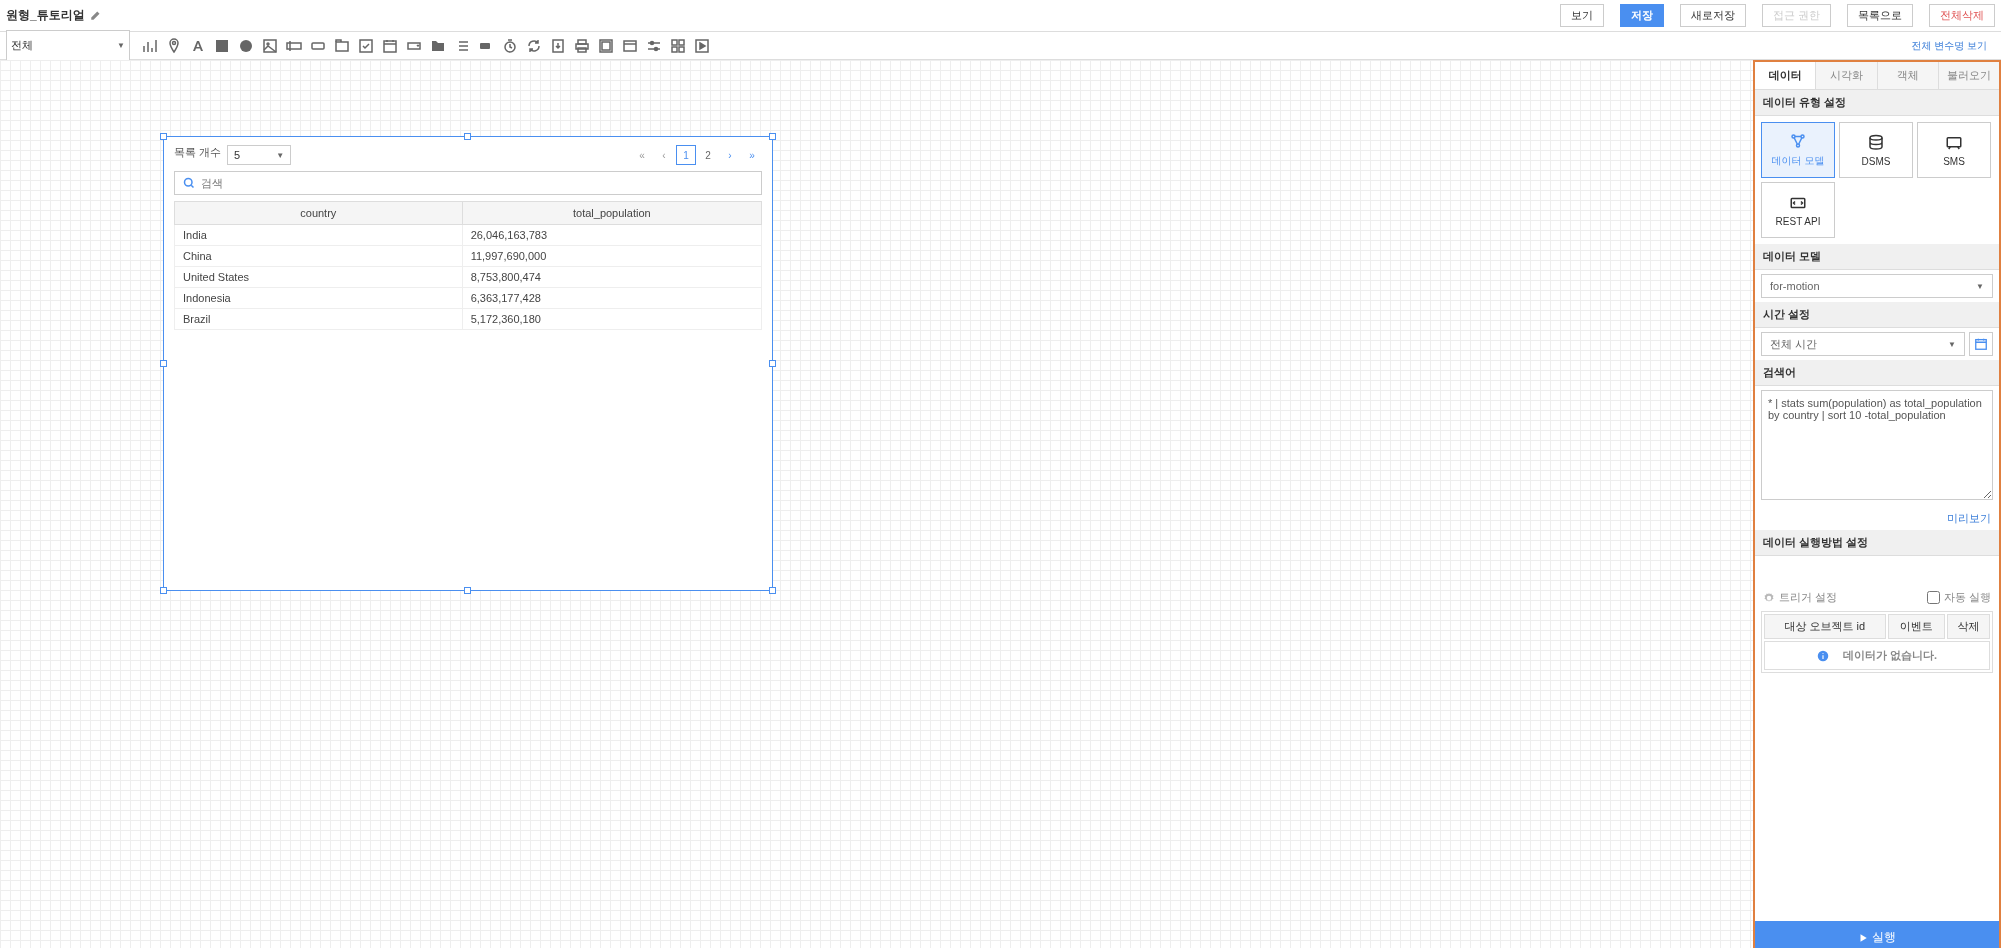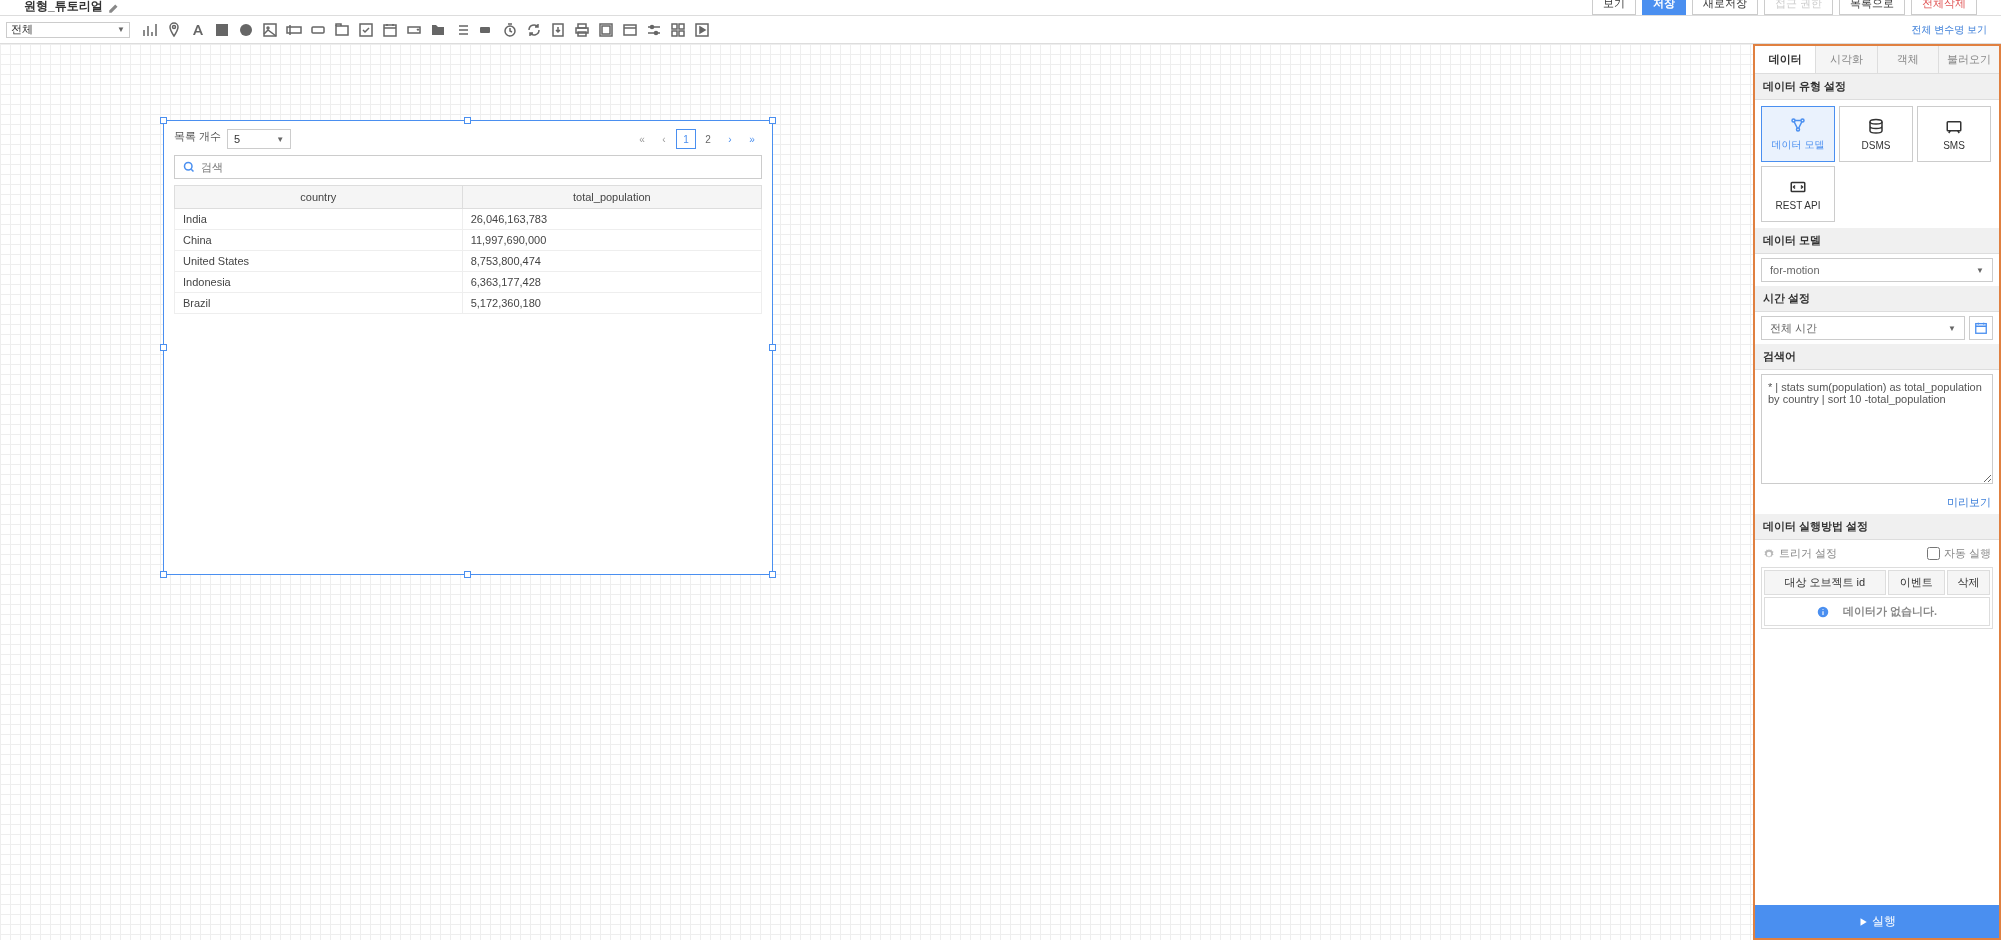--- a/index.html
+++ b/index.html
@@ -1,30 +1,30 @@
 <!DOCTYPE html>
 <html><head>
 <meta charset="utf-8">
 <style>
 * { box-sizing: border-box; margin: 0; padding: 0; }
 body { font-family: "Malgun Gothic", "Segoe UI", sans-serif; font-size: 12px; color: #333; background: #fff; overflow: hidden; }
 
 
-.header { height: 16px; border-bottom: 1px solid #ddd; display: flex; align-items: flex-end; padding: 0 24px; background: #fff; }
+.header { height: 32px; border-bottom: 1px solid #ddd; display: flex; align-items: center; padding: 0 6px; background: #fff; }
 .header-title { font-size: 12px; font-weight: bold; color: #333; margin-right: 4px; }
 .edit-icon { width: 12px; height: 12px; cursor: pointer; color: #888; }
 .header-spacer { flex: 1; }
-.header-btn { background: #fff; border: 1px solid #ccc; padding: 3px 10px; font-size: 11px; cursor: pointer; margin-left: 6px; color: #333; }
+.header-btn { background: #fff; border: 1px solid #ccc; padding: 3px 10px; font-size: 11px; cursor: pointer; margin-left: 16px; color: #333; }
 .header-btn.primary { background: #4a8ff0; border-color: #4a8ff0; color: #fff; font-weight: bold; }
 .header-btn.disabled { color: #ccc; cursor: not-allowed; }
 .header-btn.danger { color: #e05555; }
 
 
 .toolbar { height: 28px; border-bottom: 1px solid #ddd; display: flex; align-items: center; padding: 0 6px; background: #fff; }
-.tool-select { width: 124px; height: 16px; border: 1px solid #ccc; font-size: 11px; padding: 0 4px; background: #fff; position: relative; display: flex; align-items: center; justify-content: space-between; }
+.tool-select { width: 124px; height: 31px; border: 1px solid #ccc; font-size: 11px; padding: 0 4px; background: #fff; position: relative; display: flex; align-items: center; justify-content: space-between; }
 .tool-select::after { content: "▼"; font-size: 8px; color: #666; }
 .tool-icons { display: flex; gap: 8px; margin-left: 12px; align-items: center; }
 .tool-icon { width: 16px; height: 16px; display: flex; align-items: center; justify-content: center; cursor: pointer; color: #666; }
 .tool-icon svg { width: 16px; height: 16px; }
 .toolbar-link { margin-left: auto; color: #3a7dd8; font-size: 10px; cursor: pointer; margin-right: 8px; }
 
 
 .main { display: flex; height: calc(100vh - 52px); }
 .canvas-wrap { flex: 1; position: relative; overflow: auto; background: #fff; }
 .canvas {
@@ -78,21 +78,21 @@
 
 .rp-field { padding: 4px 6px; }
 .rp-select { width: 100%; height: 24px; border: 1px solid #ccc; font-size: 11px; display: flex; align-items: center; padding: 0 8px; justify-content: space-between; color: #666; }
 .rp-select::after { content: "▼"; font-size: 8px; color: #666; }
 .rp-time { display: flex; gap: 4px; }
 .rp-time .rp-select { flex: 1; }
 .rp-cal { width: 24px; height: 24px; border: 1px solid #ccc; display: flex; align-items: center; justify-content: center; color: #4a8ff0; cursor: pointer; }
 .rp-textarea { width: 100%; height: 110px; border: 1px solid #ccc; font-size: 11px; padding: 6px; resize: vertical; font-family: inherit; color: #555; }
 .rp-link { text-align: right; padding: 4px 8px; color: #3a7dd8; font-size: 11px; cursor: pointer; }
 
-.rp-trigger { padding: 6px 8px; display: flex; align-items: flex-start; justify-content: space-between; font-size: 11px; color: #888; }
+.rp-trigger { padding: 6px 8px; display: flex; align-items: flex-start; justify-content: space-between; font-size: 11px; color: #888; margin-top: 28px; }
 .rp-trigger-left { display: flex; align-items: center; gap: 4px; }
 .rp-checkbox { display: flex; align-items: center; gap: 4px; font-size: 11px; }
 .rp-trigger-table { width: calc(100% - 12px); margin: 0 6px; border: 1px solid #ddd; }
 .rp-trigger-table th { background: #f5f5f5; border: 1px solid #ddd; padding: 4px; font-size: 11px; font-weight: normal; }
 .rp-trigger-table td { text-align: center; padding: 6px; font-size: 11px; color: #888; border: 1px solid #ddd; }
 .rp-no-data { display: flex; align-items: center; justify-content: center; gap: 14px; font-weight: bold; }
 
 .rp-run { margin-top: auto; background: #4a8ff0; color: #fff; text-align: right; padding: 8px 0; cursor: pointer; font-size: 12px; display: flex; align-items: center; justify-content: center; gap: 4px; }
 </style>
 </head>

